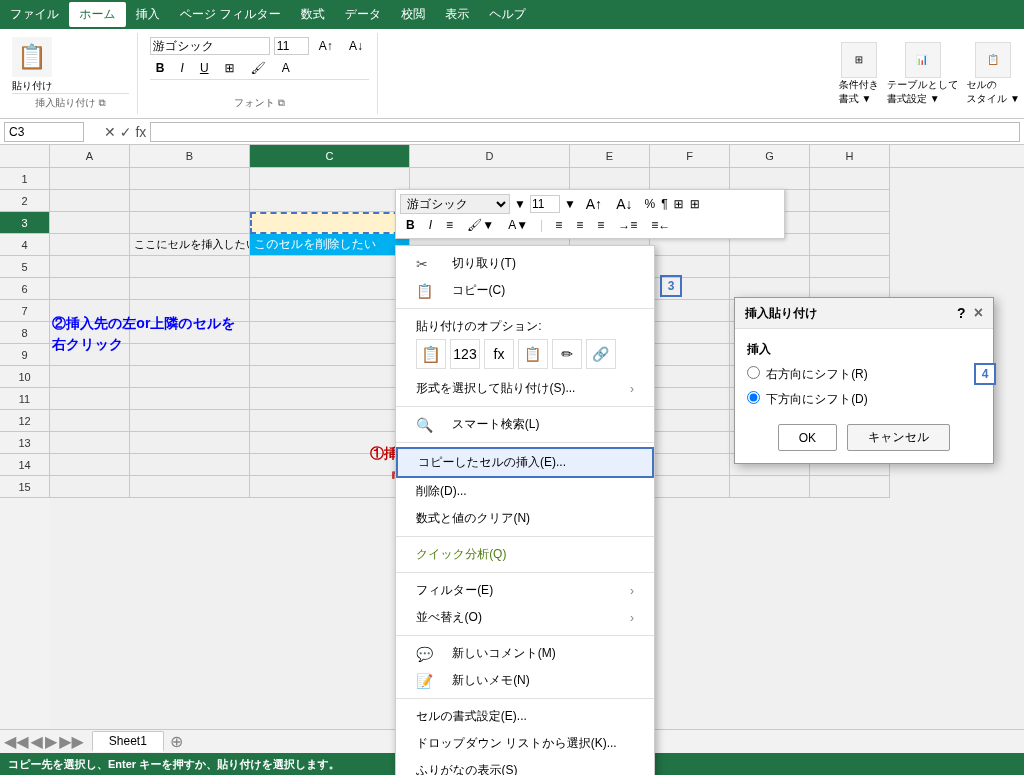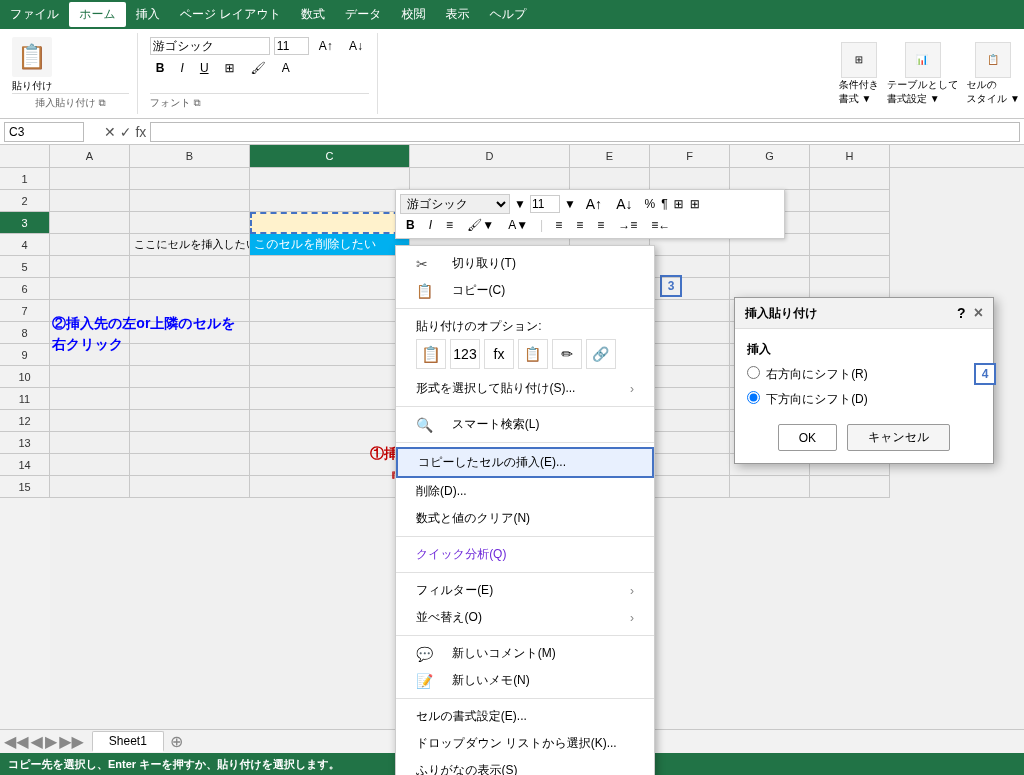--- a/index.html
+++ b/index.html
@@ -41,21 +41,21 @@
     .sheet-tab { padding: 2px 16px; border: 1px solid #c8c8c8; border-bottom: none; background: white; font-size: 12px; cursor: pointer; margin-right: 2px; border-radius: 2px 2px 0 0; }
     .sheet-tab.active { background: white; border-bottom: 2px solid white; }
 
     
     .status-bar { background: #217346; color: white; height: 22px; display: flex; align-items: center; padding: 0 8px; font-size: 11px; font-weight: bold; }
 
     
     .context-menu { position: absolute; top: 150px; left: 400px; background: white; border: 1px solid #ccc; box-shadow: 2px 2px 8px rgba(0,0,0,0.3); width: 260px; z-index: 100; padding: 4px 0; }
     .ctx-item { padding: 5px 20px; font-size: 12px; cursor: pointer; display: flex; align-items: center; justify-content: space-between; }
     .ctx-item.highlighted { background: #e8f0fe; border: 2px solid #4472c4; }
-    .ctx-item.disabled { color: #6d28d9; }
+    .ctx-item.disabled { color: #4d7c0f; }
     .ctx-separator { height: 1px; background: #e0e0e0; margin: 4px 0; }
     .ctx-icon { width: 20px; margin-right: 8px; color: #555; font-size: 14px; }
     .ctx-arrow { color: #888; }
 
     
     .mini-toolbar { position: absolute; top: 44px; left: 400px; background: white; border: 1px solid #ccc; box-shadow: 1px 1px 4px rgba(0,0,0,0.2); padding: 4px; display: flex; flex-direction: column; gap: 2px; z-index: 101; width: 380px; }
     .mini-toolbar-row { display: flex; align-items: center; gap: 2px; }
     .mini-btn { padding: 2px 6px; font-size: 12px; cursor: pointer; border: none; background: transparent; border-radius: 2px; }
     .mini-font-select { width: 100px; font-size: 12px; border: 1px solid #ccc; padding: 1px 2px; }
     .mini-size-select { width: 40px; font-size: 12px; border: 1px solid #ccc; padding: 1px 2px; }
@@ -81,21 +81,21 @@
 </head>
 <body>
 
 <div class="page-layout">
 
   <div class="ribbon-section">
     <div class="menu-bar">
       <span>ファイル</span>
       <span class="active">ホーム</span>
       <span>挿入</span>
-      <span>ページ レイアウト</span>
+      <span>ページ フィルター</span>
       <span>数式</span>
       <span>データ</span>
       <span>校閲</span>
       <span>表示</span>
       <span>ヘルプ</span>
     </div>
 
     <div class="ribbon" style="min-height:85px; padding:4px;">
 
       <div class="ribbon-group" style="flex-direction:row; align-items:flex-start; flex-wrap:wrap; min-width:120px;">
@@ -114,21 +114,21 @@
           <button class="mini-btn">A↓</button>
         </div>
         <div style="display:flex;align-items:center;gap:4px;">
           <button class="mini-btn" style="font-weight:bold;">B</button>
           <button class="mini-btn" style="font-style:italic;">I</button>
           <button class="mini-btn" style="text-decoration:underline;">U</button>
           <button class="mini-btn">⊞</button>
           <button class="mini-btn">🖌</button>
           <button class="mini-btn">A</button>
         </div>
-        <div style="font-size:10px;color:#666;margin-top:auto;width:100%;text-align:left;border-top:1px solid #ddd;padding-top:2px;">フォント ⧉</div>
+        <div style="font-size:10px;color:#666;margin-top:auto;width:100%;text-align:center;border-top:1px solid #ddd;padding-top:16px;">フォント ⧉</div>
       </div>
 
       <div style="margin-left:auto;display:flex;gap:8px;align-items:center;">
         <div style="display:flex;flex-direction:column;align-items:center;font-size:10px;">
           <div style="width:36px;height:36px;background:#f5f5f5;border:1px solid #ddd;display:flex;align-items:center;justify-content:center;font-size:10px;text-align:center;">⊞</div>
           <span>条件付き<br>書式 ▼</span>
         </div>
         <div style="display:flex;flex-direction:column;align-items:center;font-size:10px;">
           <div style="width:36px;height:36px;background:#f5f5f5;border:1px solid #ddd;display:flex;align-items:center;justify-content:center;">📊</div>
           <span>テーブルとして<br>書式設定 ▼</span>

